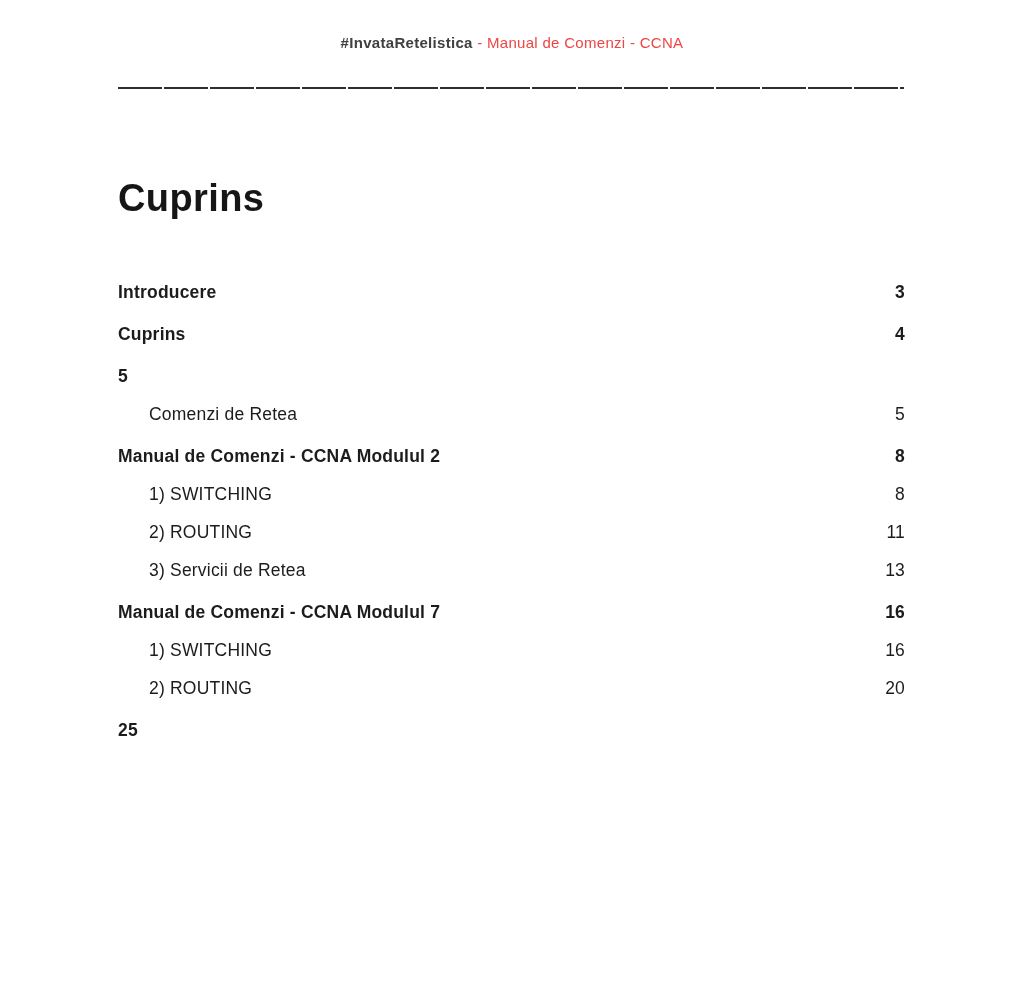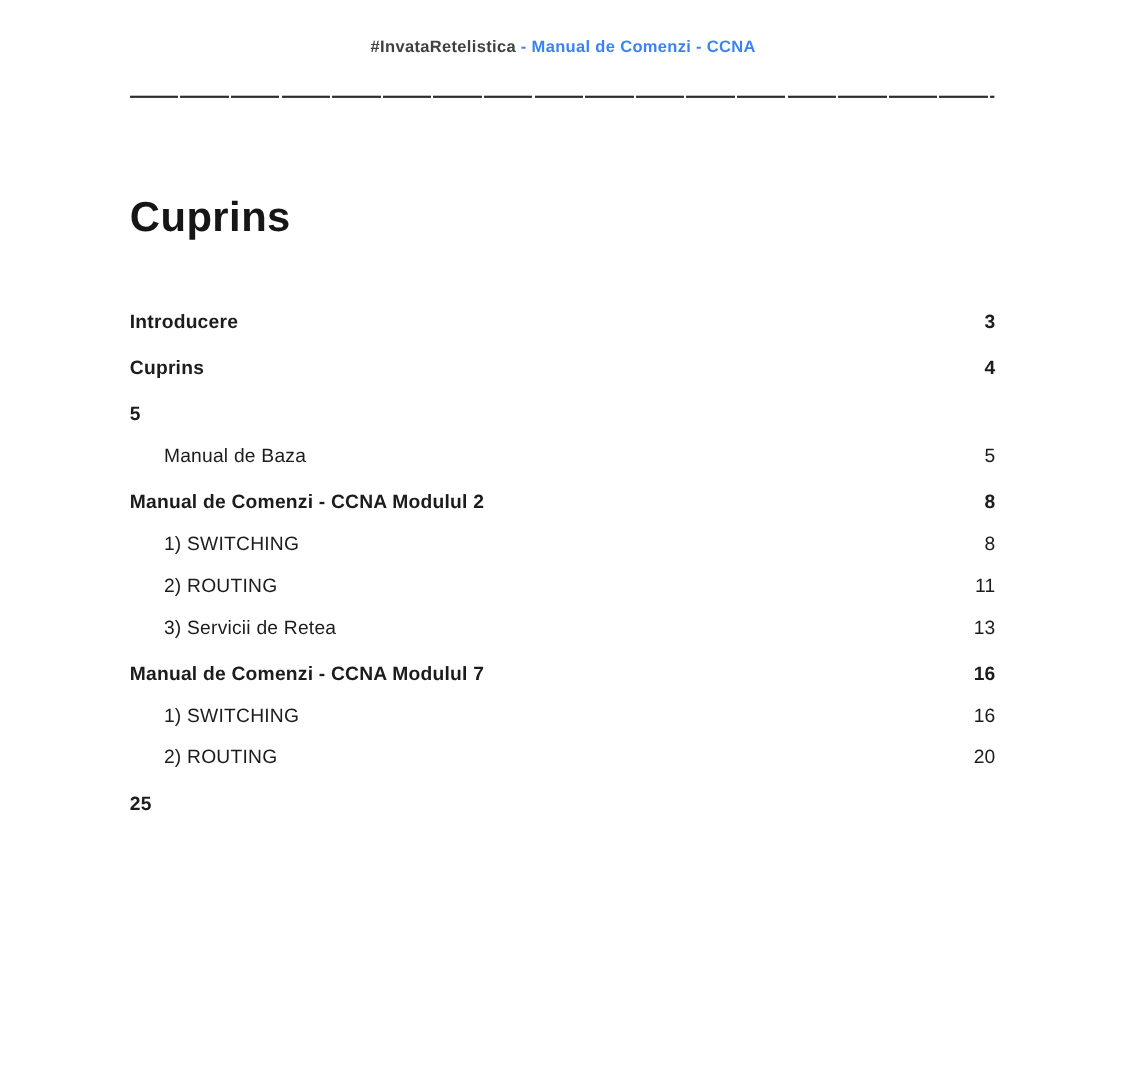--- a/index.html
+++ b/index.html
@@ -14,21 +14,21 @@
 
   .header {
     position: absolute;
     top: 34px; left: 0; right: 0;
     text-align: center;
     font-size: 15px;
     color: #a3a3a3;
     letter-spacing: 0.3px;
   }
   .header .brand { font-weight: 700; color: #404040; }
-  .header .subtitle { font-weight: 700; color: #3b82f6; }
+  .header .subtitle { font-weight: 400; color: #ef4444; }
 
   .rule {
     position: absolute;
     top: 87px; left: 118px;
     width: 786px; height: 2px;
     
     background: repeating-linear-gradient(to right, #2e2e2e 0px, #2e2e2e 44px, rgba(0,0,0,0) 44px, rgba(0,0,0,0) 46px);
   }
 
   .doc-title {
@@ -82,21 +82,21 @@
         <span class="toc-page">3</span>
       </div>
       <div class="toc-row top">
         <span class="toc-label">Cuprins</span>
         <span class="toc-page">4</span>
       </div>
       <div class="toc-row top">
         <span class="toc-page">5</span>
       </div>
       <div class="toc-row sub">
-        <span class="toc-label">Manual de Baza</span>
+        <span class="toc-label">Comenzi de Retea</span>
         <span class="toc-page">5</span>
       </div>
       <div class="toc-row top">
         <span class="toc-label">Manual de Comenzi - CCNA Modulul 2</span>
         <span class="toc-page">8</span>
       </div>
       <div class="toc-row sub">
         <span class="toc-label">1) SWITCHING</span>
         <span class="toc-page">8</span>
       </div>

